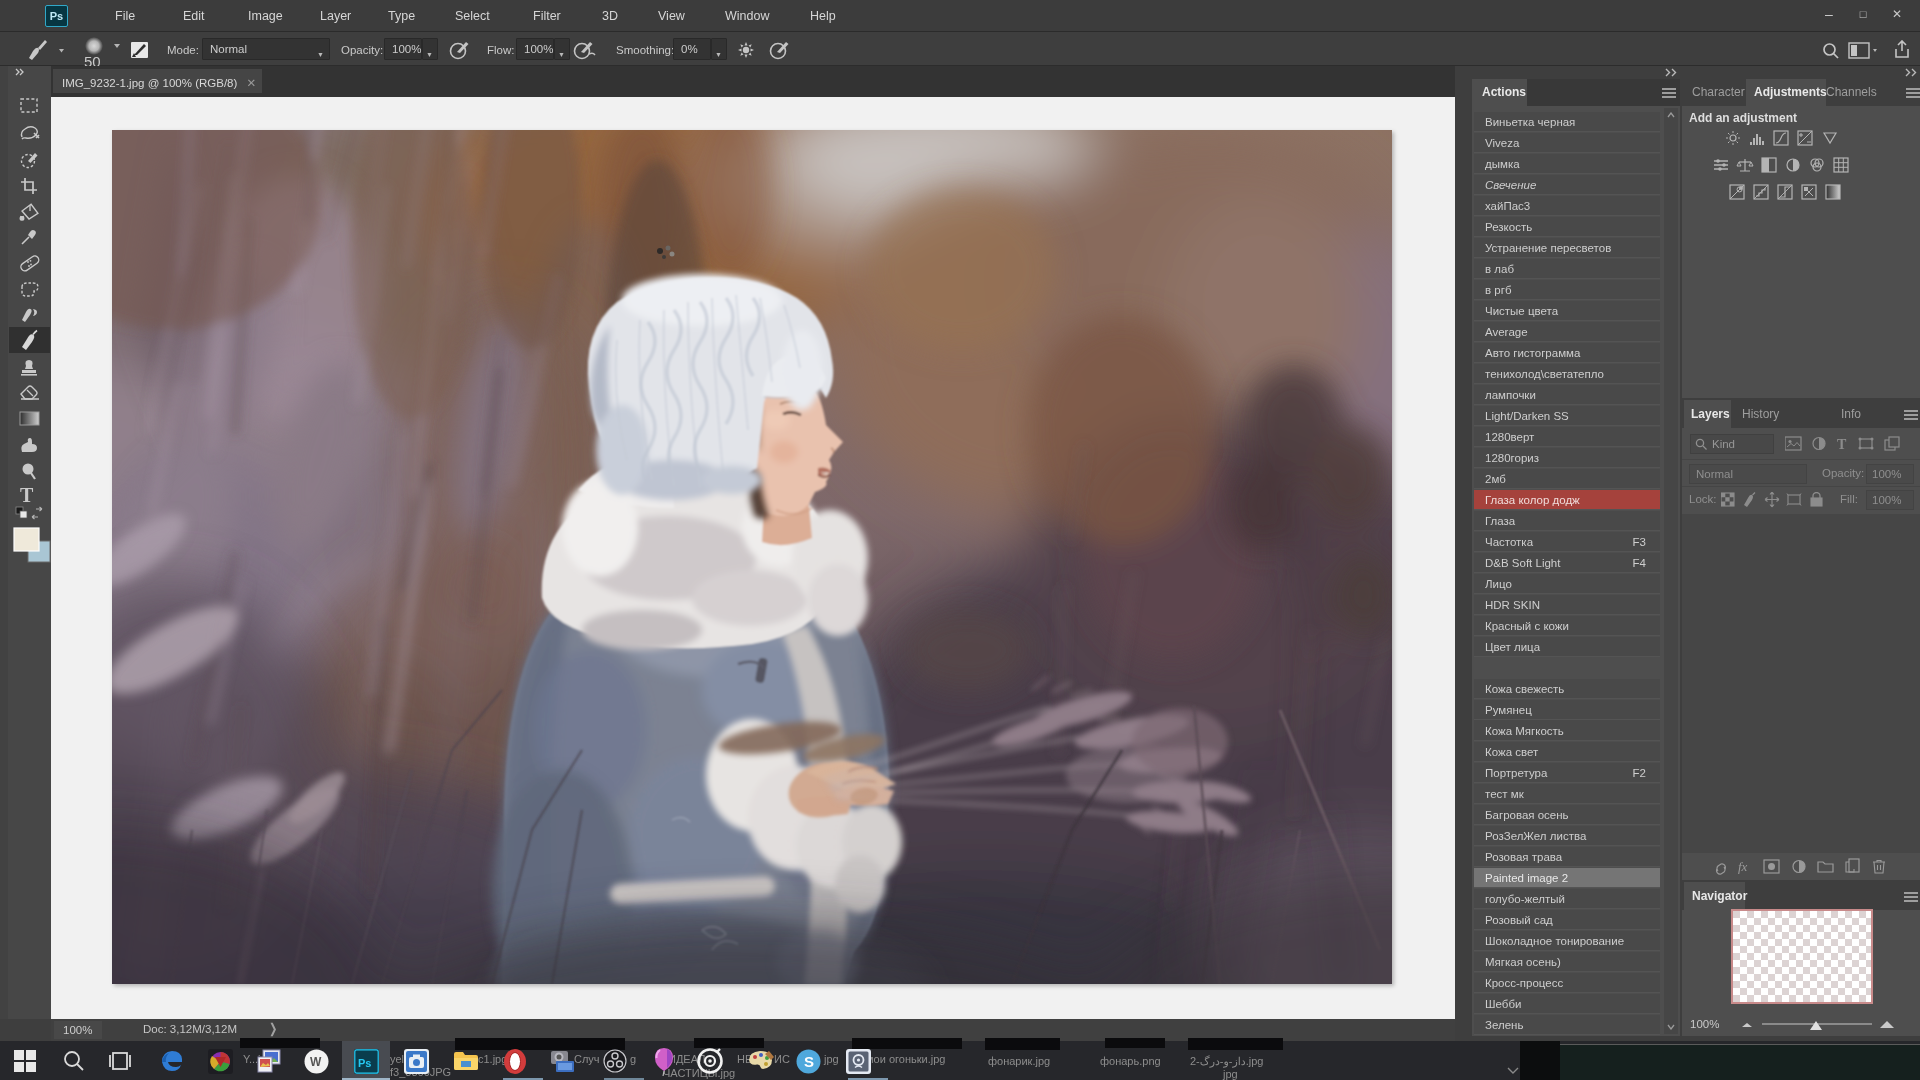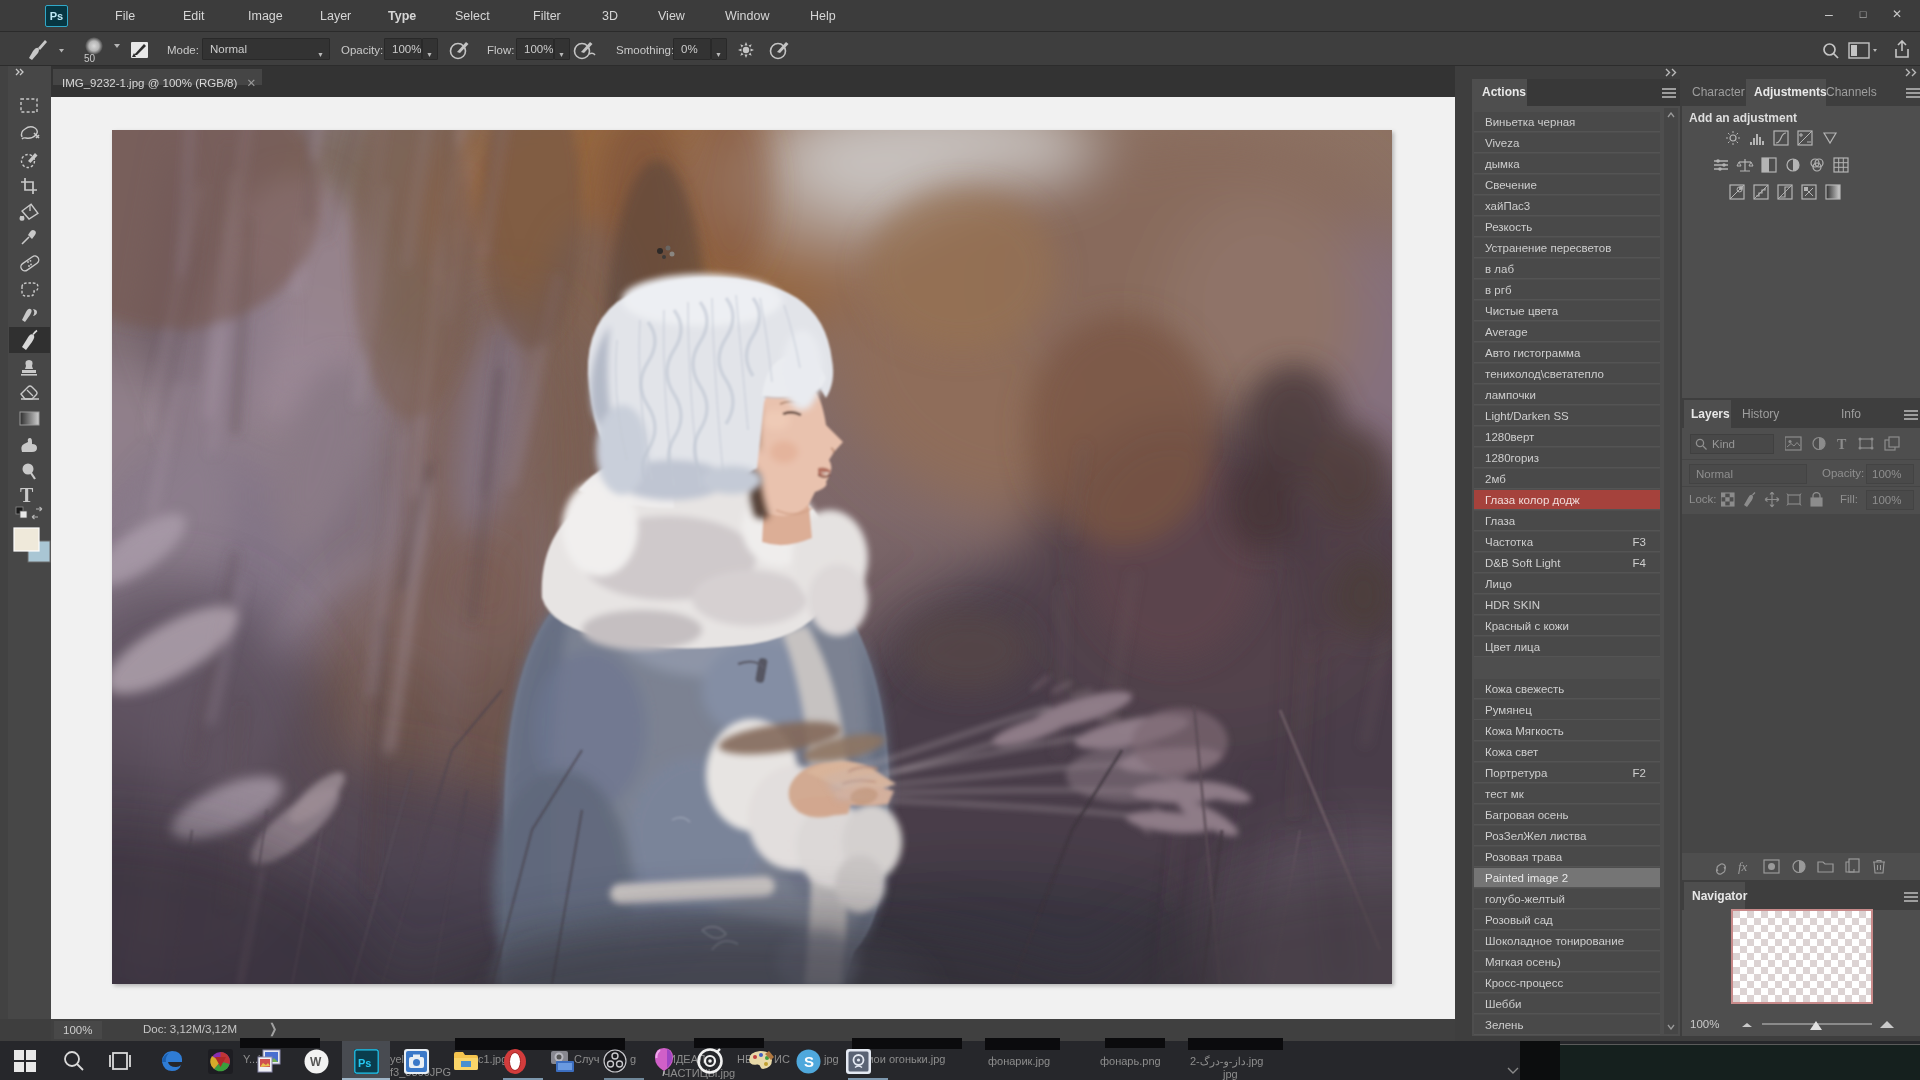--- a/index.html
+++ b/index.html
@@ -13,21 +13,21 @@
 .winbtn { position:absolute; top:0; width:34px; height:30px; color:#c9c9c9; text-align:center; line-height:28px; font-size:14px; }
 
 
 #optionsbar { position:absolute; left:0; top:33px; width:1920px; height:33px; background:#3e3e3e; border-bottom:1px solid #2c2c2c; }
 .optlabel { position:absolute; color:#c9c9c9; font-size:11.5px; top:11px; }
 .optbox { position:absolute; top:5px; height:22px; background:#333333; border:1px solid #292929; border-radius:1px; color:#cccccc; font-size:11.5px; line-height:20px; padding-left:7px; }
 .chev { color:#b9b9b9; font-size:7px; position:absolute; right:5px; top:6px; }
 
 
 #tabstrip { position:absolute; left:0; top:66px; width:1455px; height:31px; background:#333333; }
-#doctab { position:absolute; left:53px; top:3px; width:209px; height:16px; background:#454545; color:#d8d8d8; font-size:11.5px; line-height:28px; padding-left:9px; }
+#doctab { position:absolute; left:53px; top:3px; width:209px; height:24px; background:#454545; color:#d8d8d8; font-size:11.5px; line-height:28px; padding-left:9px; }
 
 
 #toolbar { position:absolute; left:0; top:66px; width:51px; height:953px; background:#424242; }
 #toolcol { position:absolute; left:8px; top:0px; width:43px; height:953px; background:#474747; }
 
 
 #canvasarea { position:absolute; left:51px; top:97px; width:1404px; height:922px; background:#f1f1f1; }
 #photo { position:absolute; left:61px; top:33px; width:1280px; height:854px; box-shadow:2px 2px 4px rgba(0,0,0,0.25); }
 
 
@@ -49,21 +49,21 @@
 </style>
 </head>
 <body>
 
 <div id="menubar">
   <div id="pslogo">Ps</div>
   <div class="menuitem" style="left:115px;">File</div>
   <div class="menuitem" style="left:183px;">Edit</div>
   <div class="menuitem" style="left:248px;">Image</div>
   <div class="menuitem" style="left:320px;">Layer</div>
-  <div class="menuitem" style="left:388px;font-weight:bold;">Type</div>
+  <div class="menuitem" style="left:388px;">Type</div>
   <div class="menuitem" style="left:455px;">Select</div>
   <div class="menuitem" style="left:533px;">Filter</div>
   <div class="menuitem" style="left:602px;">3D</div>
   <div class="menuitem" style="left:658px;">View</div>
   <div class="menuitem" style="left:725px;">Window</div>
   <div class="menuitem" style="left:810px;">Help</div>
   <div class="winbtn" style="left:1812px;">–</div>
   <div class="winbtn" style="left:1846px; font-size:11px;">□</div>
   <div class="winbtn" style="left:1880px; font-size:12px;">✕</div>
 </div>
@@ -78,21 +78,21 @@
     <defs>
         <radialGradient id="brs">
           <stop offset="0%" stop-color="#d9d9d9"></stop>
           <stop offset="55%" stop-color="#b5b5b5"></stop>
           <stop offset="100%" stop-color="#3e3e3e"></stop>
         </radialGradient>
       </defs>
     <circle cx="10" cy="9" r="9" fill="url(#brs)"></circle>
     <path d="M30 7 L36 7 L33 11 Z" fill="#b5b5b5"></path>
   </svg>
-  <div class="optlabel" style="left:84px; top:20px; font-size:10px;">50</div>
+  <div class="optlabel" style="left:84px; top:20px; font-size:15px;">50</div>
   <svg style="position:absolute; left:130px; top:8px;" width="20" height="18" viewBox="0 0 20 18">
     <rect x="1" y="1" width="17" height="16" fill="#e8e8e8" rx="1"></rect>
     <path d="M4 14 L14 3 L16 5 L7 14 Z" fill="#2d2d2d"></path>
     <path d="M2 16 L6 16 L4 12 Z" fill="#2d2d2d"></path>
   </svg>
   <div class="optlabel" style="left:167px;">Mode:</div>
   <div class="optbox" style="left:202px; width:128px;">Normal<span class="chev">▼</span></div>
   <div class="optlabel" style="left:341px;">Opacity:</div>
   <div class="optbox" style="left:384px; width:38px;">100%</div>
   <div class="optbox" style="left:422px; width:16px; padding-left:4px;">
@@ -614,21 +614,21 @@
         <line x1="0" y1="2" x2="14" y2="2"></line>
         <line x1="0" y1="6" x2="14" y2="6"></line>
         <line x1="0" y1="10" x2="14" y2="10"></line>
       </g>
     </svg>
   <div class="panelbody" style="left:8px; top:40px; width:208px; height:930px;">
     <div id="actionrows">
       <div class="arow" style="top:6px; background:#494949; color:#cecece;">Виньетка черная</div>
       <div class="arow" style="top:27px; background:#494949; color:#cecece;">Viveza</div>
       <div class="arow" style="top:48px; background:#494949; color:#cecece;">дымка</div>
-      <div class="arow" style="top:69px; background:#494949; color:#cecece;">Свечение</div>
+      <div class="arow" style="top:69px; background:#494949; color:#cecece;font-style:italic;">Свечение</div>
       <div class="arow" style="top:90px; background:#494949; color:#cecece;">хайПас3</div>
       <div class="arow" style="top:111px; background:#494949; color:#cecece;">Резкость</div>
       <div class="arow" style="top:132px; background:#494949; color:#cecece;">Устранение пересветов</div>
       <div class="arow" style="top:153px; background:#494949; color:#cecece;">в лаб</div>
       <div class="arow" style="top:174px; background:#494949; color:#cecece;">в ргб</div>
       <div class="arow" style="top:195px; background:#494949; color:#cecece;">Чистые цвета</div>
       <div class="arow" style="top:216px; background:#494949; color:#cecece;">Average</div>
       <div class="arow" style="top:237px; background:#494949; color:#cecece;">Авто гистограмма</div>
       <div class="arow" style="top:258px; background:#494949; color:#cecece;">тенихолод\светатепло</div>
       <div class="arow" style="top:279px; background:#494949; color:#cecece;">лампочки</div>

